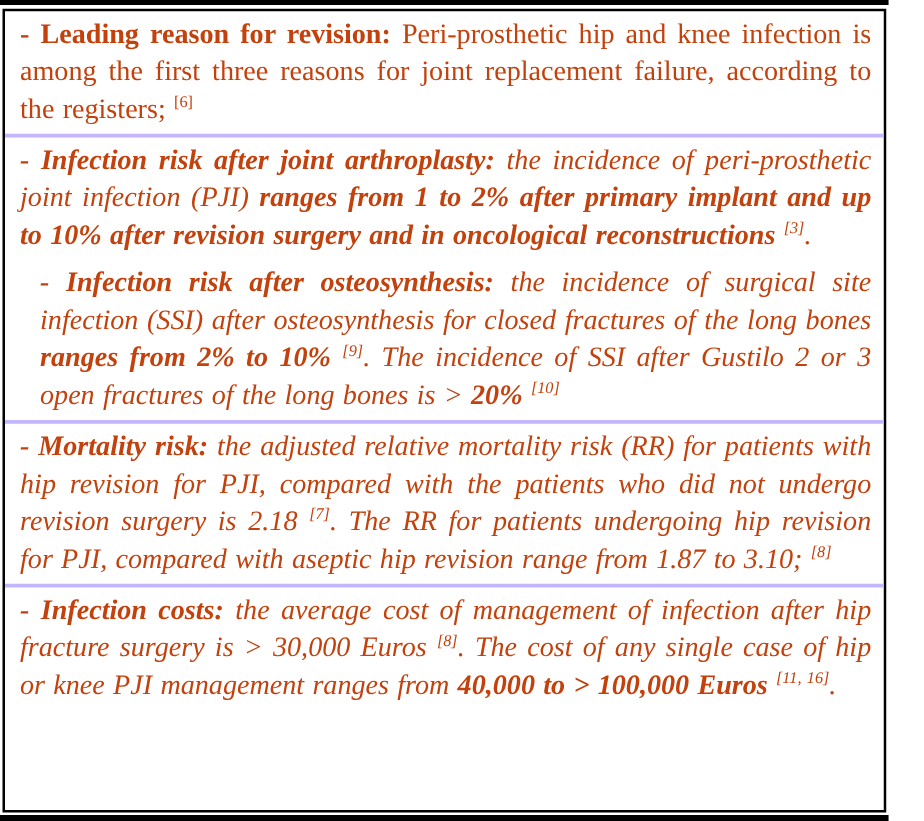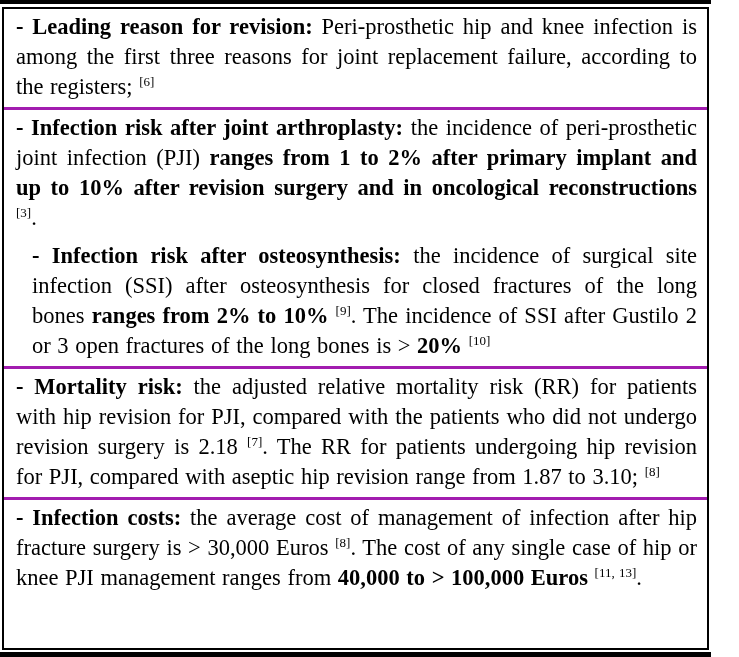--- a/index.html
+++ b/index.html
@@ -4,40 +4,40 @@
 <style>
   html, body { margin: 0; padding: 0; background: #ffffff; }
   .page {
     width: 711px;
     height: 657px;
     background: #ffffff;
     box-sizing: border-box;
     display: flex;
     flex-direction: column;
     font-family: "Liberation Serif", "DejaVu Serif", serif;
-    color: #000000;
+    color: #c2410c;
     overflow: hidden;
   }
   .rule {
     flex: none;
     background: #000000;
   }
   .rule.top { height: 4px; margin-bottom: 3px; }
   .rule.bottom { height: 5px; margin-top: 2px; }
   .table-box {
     flex: 1;
     margin: 0 2px;
     border: 2px solid #000000;
     display: flex;
     flex-direction: column;
     overflow: hidden;
     background: #ffffff;
   }
   .row { padding: 3px 10px 5px 12px; }
-  .row + .row { border-top: 3px solid #a21caf; }
+  .row + .row { border-top: 3px solid #c4b5fd; font-style: italic; }
   .para {
     margin: 0;
     font-size: 22.5px;
     line-height: 30px;
     text-align: justify;
     word-spacing: 1px;
   }
   .para + .para { margin-top: 8px; margin-left: 16px; }
   .b { font-weight: bold; }
   sup.cite {
@@ -57,17 +57,17 @@
         <p class="para"><span class="b">- Leading reason for revision: </span><span>Peri-prosthetic hip and knee infection is among the first three reasons for joint replacement failure, according to the registers; </span><sup class="cite">[6]</sup></p>
       </div>
       <div class="row">
         <p class="para"><span class="b">- Infection risk after joint arthroplasty: </span><span>the incidence of peri-prosthetic joint infection (PJI) </span><span class="b">ranges from 1 to 2% after primary implant and up to 10% after revision surgery and in oncological reconstructions </span><sup class="cite">[3]</sup><span>.</span></p>
         <p class="para"><span class="b">- Infection risk after osteosynthesis: </span><span>the incidence of surgical site infection (SSI) after osteosynthesis for closed fractures of the long bones </span><span class="b">ranges from 2% to 10% </span><sup class="cite">[9]</sup><span>. The incidence of SSI after Gustilo 2 or 3 open fractures of the long bones is &gt; </span><span class="b">20% </span><sup class="cite">[10]</sup></p>
       </div>
       <div class="row">
         <p class="para"><span class="b">- Mortality risk: </span><span>the adjusted relative mortality risk (RR) for patients with hip revision for PJI, compared with the patients who did not undergo revision surgery is 2.18 </span><sup class="cite">[7]</sup><span>. The RR for patients undergoing hip revision for PJI, compared with aseptic hip revision range from 1.87 to 3.10; </span><sup class="cite">[8]</sup></p>
       </div>
       <div class="row">
-        <p class="para"><span class="b">- Infection costs: </span><span>the average cost of management of infection after hip fracture surgery is &gt; 30,000 Euros </span><sup class="cite">[8]</sup><span>. The cost of any single case of hip or knee PJI management ranges from </span><span class="b">40,000 to &gt; 100,000 Euros </span><sup class="cite">[11, 13]</sup><span>.</span></p>
+        <p class="para"><span class="b">- Infection costs: </span><span>the average cost of management of infection after hip fracture surgery is &gt; 30,000 Euros </span><sup class="cite">[8]</sup><span>. The cost of any single case of hip or knee PJI management ranges from </span><span class="b">40,000 to &gt; 100,000 Euros </span><sup class="cite">[11, 16]</sup><span>.</span></p>
       </div>
     </div>
   <div class="rule bottom"></div>
 </div>
 
 </body></html>

